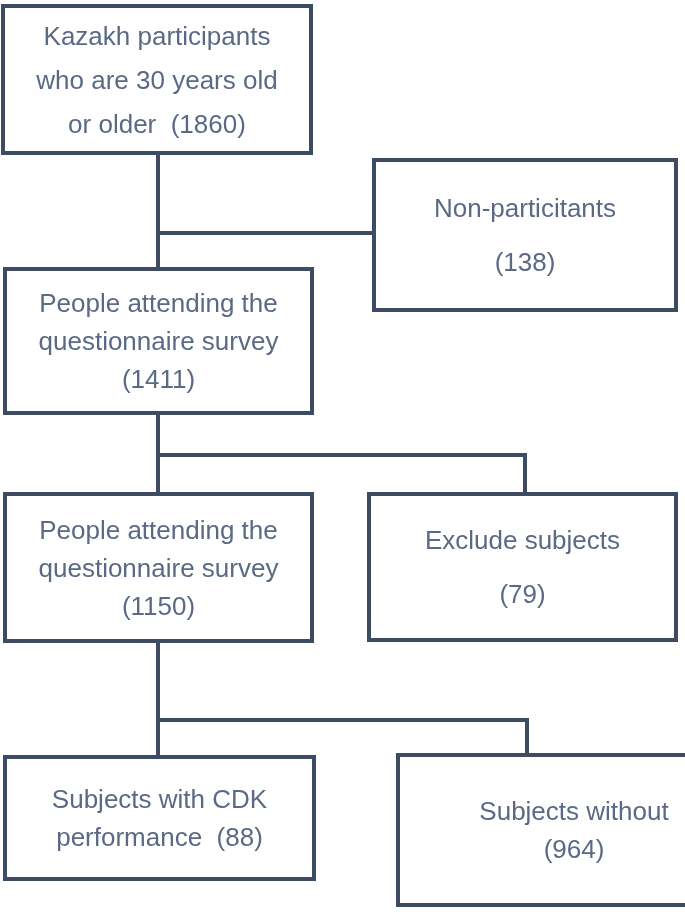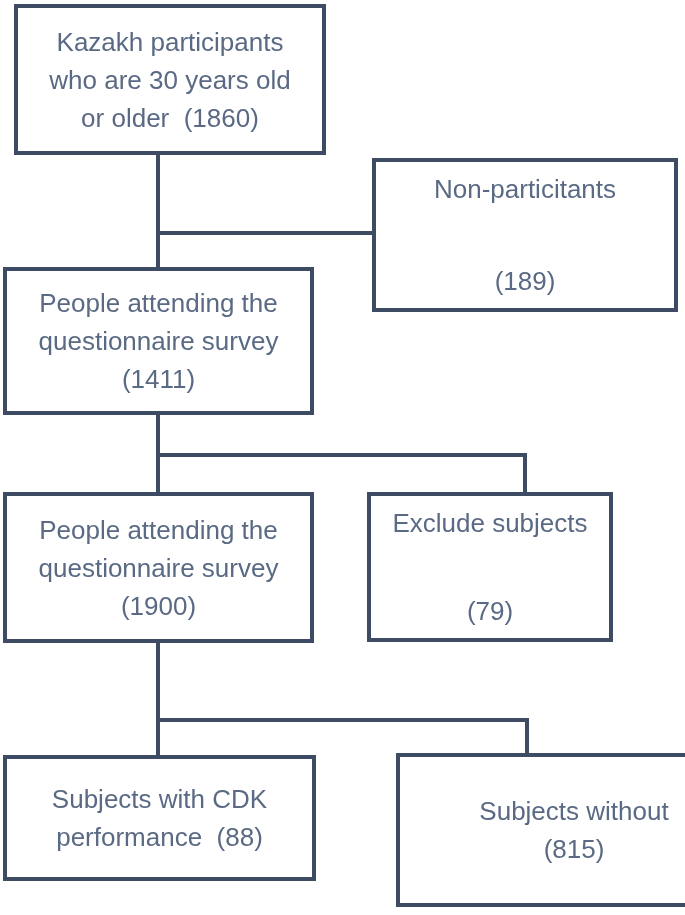--- a/index.html
+++ b/index.html
@@ -24,21 +24,21 @@
     display: flex;
     flex-direction: column;
     align-items: center;
     justify-content: center;
     text-align: center;
     color: var(--text);
     font-size: 26px;
     line-height: 38px;
     z-index: 2;
   }
-  .node.spaced { line-height: 54px; justify-content: space-between; }
+  .node.spaced { line-height: 54px; }
   .line { white-space: pre; display: block; }
   .conn {
     position: absolute;
     background: var(--border);
     z-index: 1;
   }
   .conn.v { width: 4px; }
   .conn.h { height: 4px; }
 </style>
 </head>
@@ -53,51 +53,51 @@
   <div class="conn v" style="left:156px; top:415px; height:77px;"></div>
 
   <div class="conn h" style="left:156px; top:453px; width:371px;"></div>
   <div class="conn v" style="left:523px; top:453px; height:39px;"></div>
 
   <div class="conn v" style="left:156px; top:643px; height:112px;"></div>
 
   <div class="conn h" style="left:156px; top:718px; width:373px;"></div>
   <div class="conn v" style="left:525px; top:718px; height:35px;"></div>
 
-  <div class="node" style="left:14px; top:4px; width:312px; height:151px;">
+  <div class="node" style="left:1px; top:4px; width:312px; height:151px;gap:6px;">
     <span class="line">Kazakh participants</span>
     <span class="line">who are 30 years old</span>
     <span class="line">or older  (1860)</span>
   </div>
 
   <div class="node spaced" style="left:372px; top:158px; width:306px; height:154px;">
     <span class="line">Non-particitants</span>
-    <span class="line">(189)</span>
+    <span class="line">(138)</span>
   </div>
 
   <div class="node" style="left:3px; top:267px; width:311px; height:148px;">
     <span class="line">People attending the</span>
     <span class="line">questionnaire survey</span>
     <span class="line">(1411)</span>
   </div>
 
   <div class="node" style="left:3px; top:492px; width:311px; height:151px;">
     <span class="line">People attending the</span>
     <span class="line">questionnaire survey</span>
-    <span class="line">(1900)</span>
+    <span class="line">(1150)</span>
   </div>
 
-  <div class="node spaced" style="left:367px; top:492px; width:246px; height:150px;">
+  <div class="node spaced" style="left:367px; top:492px; width:311px; height:150px;">
     <span class="line">Exclude subjects</span>
     <span class="line">(79)</span>
   </div>
 
   <div class="node" style="left:3px; top:755px; width:313px; height:126px;">
     <span class="line">Subjects with CDK</span>
     <span class="line">performance  (88)</span>
   </div>
 
   <div class="node" style="left:373px; top:753px; width:356px; height:154px;margin-left:23px;">
     <span class="line">Subjects without</span>
-    <span class="line">(815)</span>
+    <span class="line">(964)</span>
   </div>
 
 </div>
 
 </body></html>

